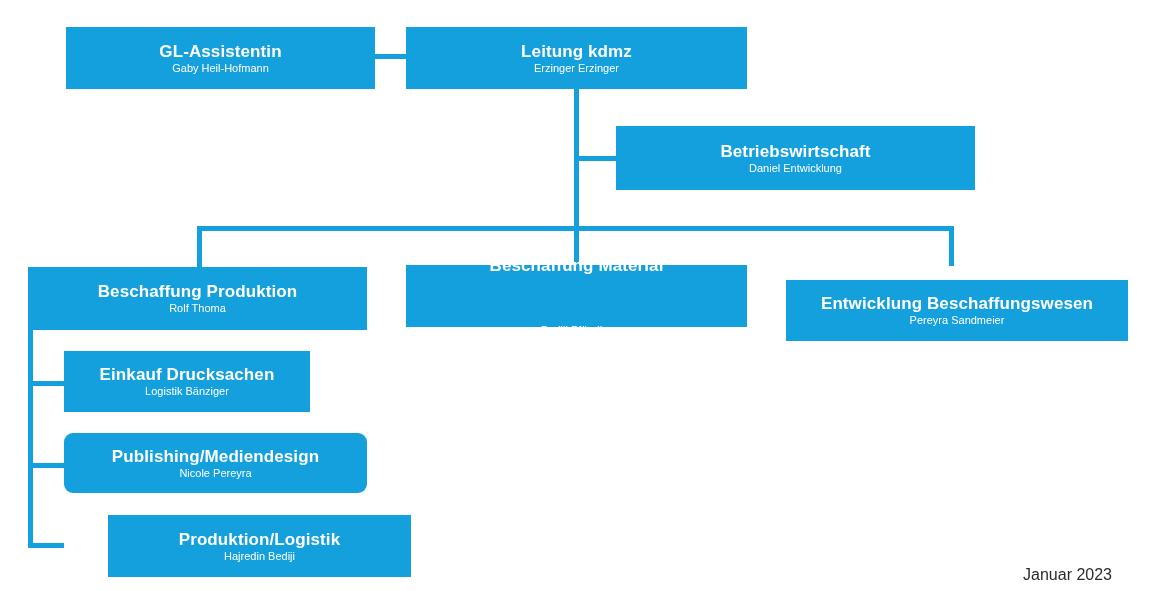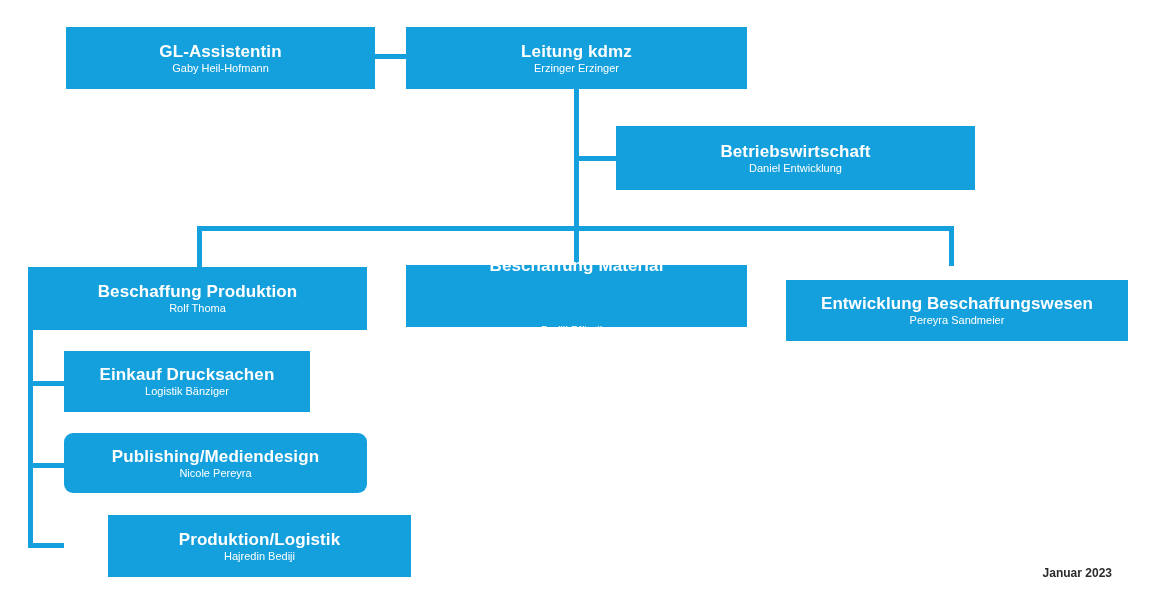--- a/index.html
+++ b/index.html
@@ -39,23 +39,23 @@
     letter-spacing: 0.1px;
   }
   .node-person {
     font-size: 11px;
     font-weight: 400;
   }
   .footer-date {
     position: absolute;
     right: 40px;
     top: 566px;
-    font-size: 12px;
+    font-size: 16px;
     color: var(--footer-text);
-    font-weight: 700;
+    font-weight: 400;
   }
 </style>
 </head>
 <body>
 
 <div class="canvas">
 
   <div class="connector" style="left:375px; top:54px; width:31px; height:5px;"></div>
   <div class="connector" style="left:574px; top:89px; width:5px; height:142px;"></div>
   <div class="connector" style="left:574px; top:156px; width:42px; height:5px;"></div>

